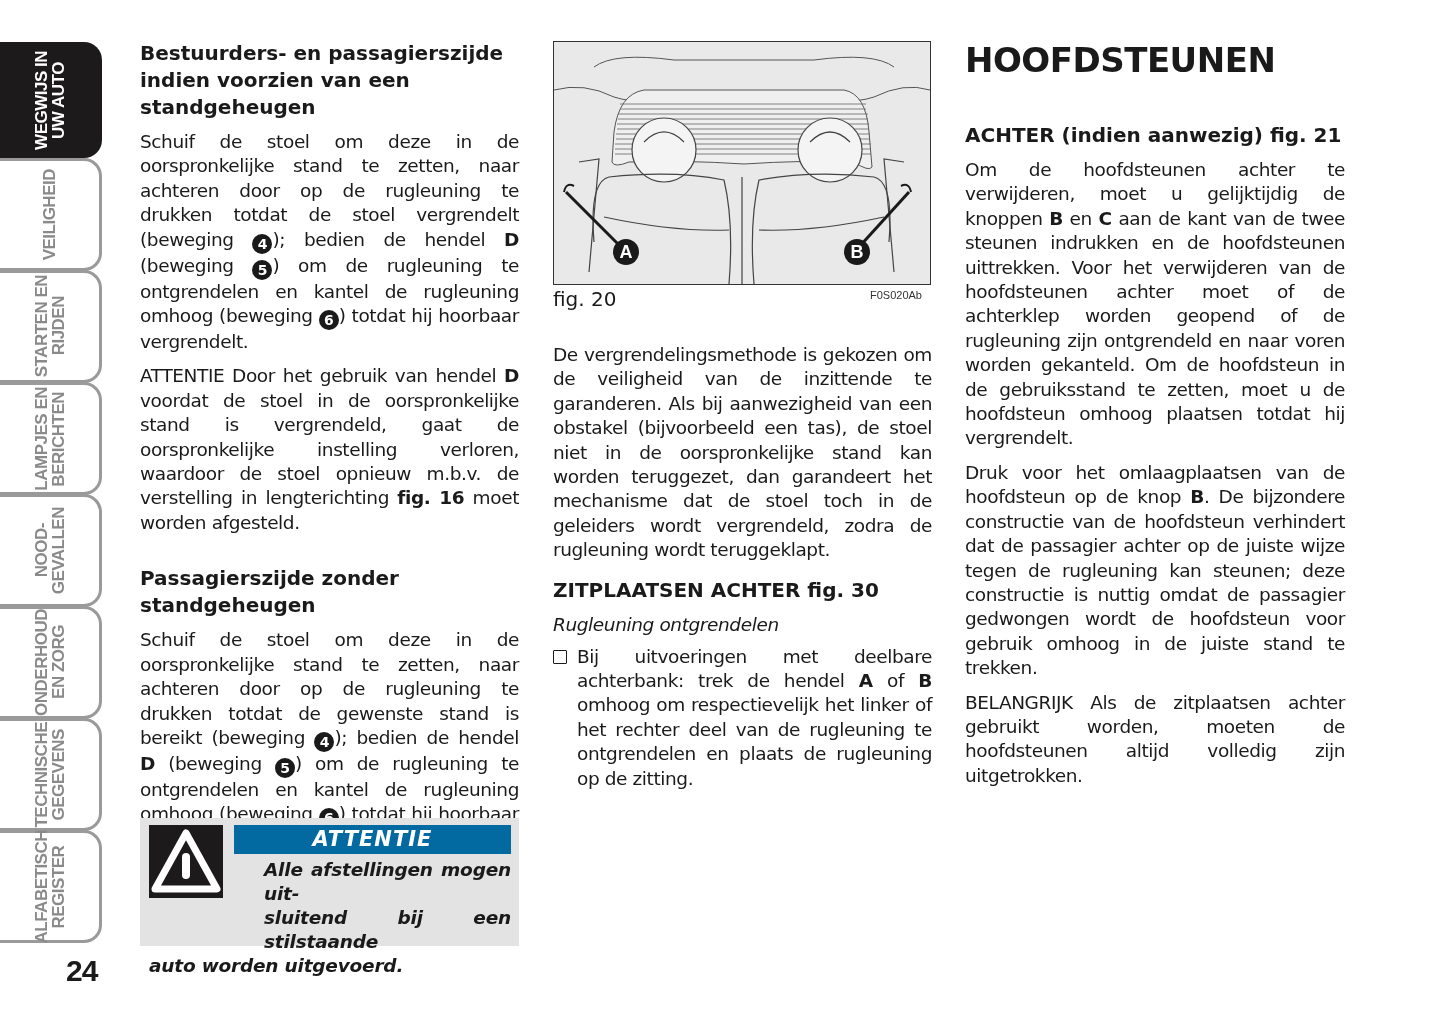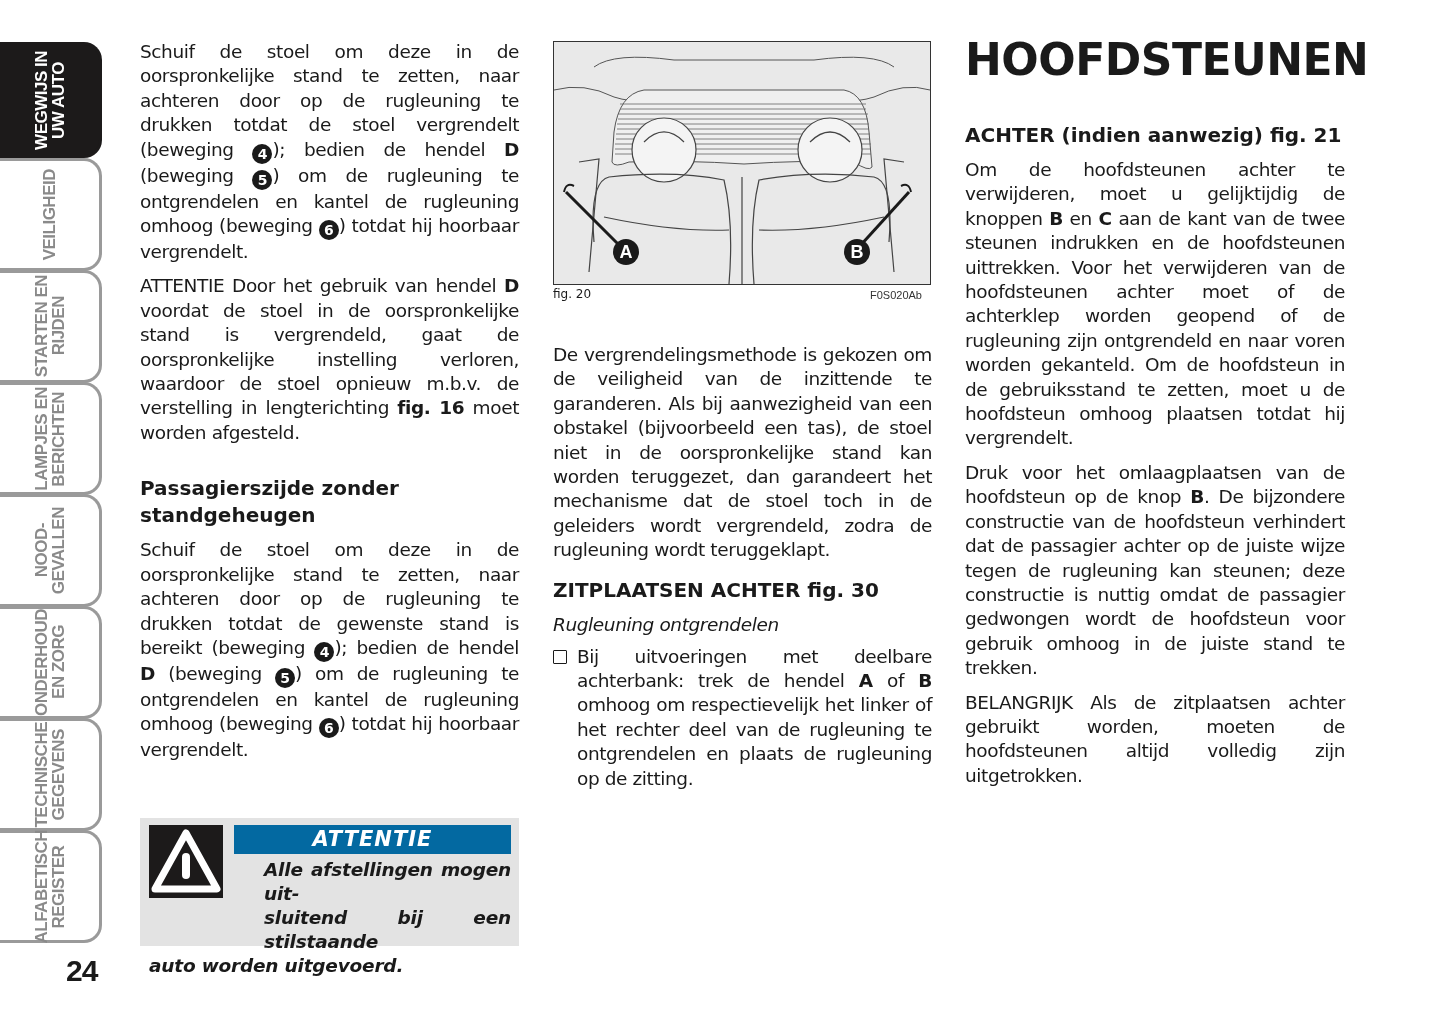--- a/index.html
+++ b/index.html
@@ -29,37 +29,37 @@
 
   .sec-head { font-family: "DejaVu Sans", sans-serif; font-weight: bold; font-size: 20px;
               line-height: 27px; margin: 0 0 9px 0; color: #1a1a1a; }
   p.body { font-family: "DejaVu Sans", sans-serif; font-size: 18.5px; line-height: 24.4px;
            margin: 0 0 10px 0; text-align: justify; letter-spacing: -0.4px; }
   b.k { font-weight: bold; }
   .num { display: inline-block; width: 20px; height: 20px; border-radius: 50%; background: #1a1a1a;
          color: #fff; font-size: 14px; line-height: 20px; text-align: center; font-weight: bold;
          vertical-align: -3px; }
 
-  .big-title { font-family: "DejaVu Sans", sans-serif; font-weight: bold; font-size: 44px;
+  .big-title { font-family: "DejaVu Sans", sans-serif; font-weight: bold; font-size: 34px;
                letter-spacing: -0.5px; margin: 0 0 42px 0; line-height: 40px; }
 
   
   .warn { position: absolute; left: 140px; top: 818px; width: 379px; height: 128px; background: #e3e3e3; }
   .warn-icon { position: absolute; left: 9px; top: 7px; width: 74px; height: 73px; background: #1c1a1a; }
   .warn-bar { position: absolute; left: 94px; top: 7px; width: 277px; height: 29px; background: #0369a1;
               color: #fff; font-weight: bold; font-style: italic; font-size: 21px; line-height: 29px;
               text-align: center; letter-spacing: 1px; }
   .warn-text { position: absolute; left: 9px; top: 40px; width: 362px; font-weight: bold; font-style: italic;
                font-size: 18.5px; line-height: 24px; letter-spacing: -0.2px; }
   .warn-text .indent { display: block; margin-left: 115px; text-align: justify; text-align-last: justify; }
 
   
   .figure { position: absolute; left: 553px; top: 41px; width: 378px; height: 244px;
             border: 1.5px solid #333; background: #e9e9e9; box-sizing: border-box; overflow: hidden; }
-  .fig-caption { position: absolute; left: 553px; top: 287px; font-size: 12px; color: #1a1a1a; }
+  .fig-caption { position: absolute; left: 553px; top: 287px; font-size: 20px; color: #1a1a1a; }
   .fig-code { position: absolute; left: 870px; top: 289px; font-family: "Liberation Sans", sans-serif;
               font-size: 11px; color: #333; }
 
   .subitalic { font-style: italic; font-size: 18.5px; margin: 0 0 10px 0; letter-spacing: -0.4px; }
   .bullet { position: relative; padding-left: 24px; font-size: 18.5px; line-height: 24.4px;
             margin: 0 0 10px 0; text-align: justify; letter-spacing: -0.4px; }
   .bullet .box { position: absolute; left: 0; top: 5px; width: 12px; height: 12px; border: 1.6px solid #1a1a1a;
                  border-radius: 1px; }
 </style>
 </head>
@@ -94,20 +94,21 @@
 GEGEVENS</span>
   </div>
   <div class="tab" style="top:788px;height:113px;">
     <span class="tab-label">ALFABETISCH
 REGISTER</span>
   </div>
 </nav>
 <div class="page-number">24</div>
 
 <section class="col col1">
+  <h3 class="sec-head">Bestuurders- en passagierszijde indien voorzien van een standgeheugen</h3>
   <p class="body">
     <span>Schuif de stoel om deze in de oorspronkelijke stand te zetten, naar achteren door op de rugleuning te drukken totdat de stoel vergrendelt (beweging </span><span class="num">4</span><span>); bedien de hendel </span><b class="k">D</b><span>  (beweging </span><span class="num">5</span><span>) om de rugleuning te ontgrendelen en kantel de rugleuning omhoog (beweging </span><span class="num">6</span><span>) totdat hij hoorbaar vergrendelt.</span>
   </p>
   <p class="body" style="margin-bottom:30px;">
     <span>ATTENTIE Door het gebruik van hendel </span><b class="k">D</b><span> voordat de stoel in de oorspronkelijke stand is vergrendeld, gaat de oorspronkelijke instelling verloren, waardoor de stoel opnieuw m.b.v. de verstelling in lengterichting </span><b class="k">fig. 16</b><span> moet worden afgesteld.</span>
   </p>
   <h3 class="sec-head">Passagierszijde zonder standgeheugen</h3>
   <p class="body">
     <span>Schuif de stoel om deze in de oorspronkelijke stand te zetten, naar achteren door op de rugleuning te drukken totdat de gewenste stand is bereikt (beweging </span><span class="num">4</span><span>); bedien de hendel </span><b class="k">D</b><span>  (beweging </span><span class="num">5</span><span>) om de rugleuning te ontgrendelen en kantel de rugleuning omhoog (beweging </span><span class="num">6</span><span>) totdat hij hoorbaar vergrendelt.</span>
   </p>

